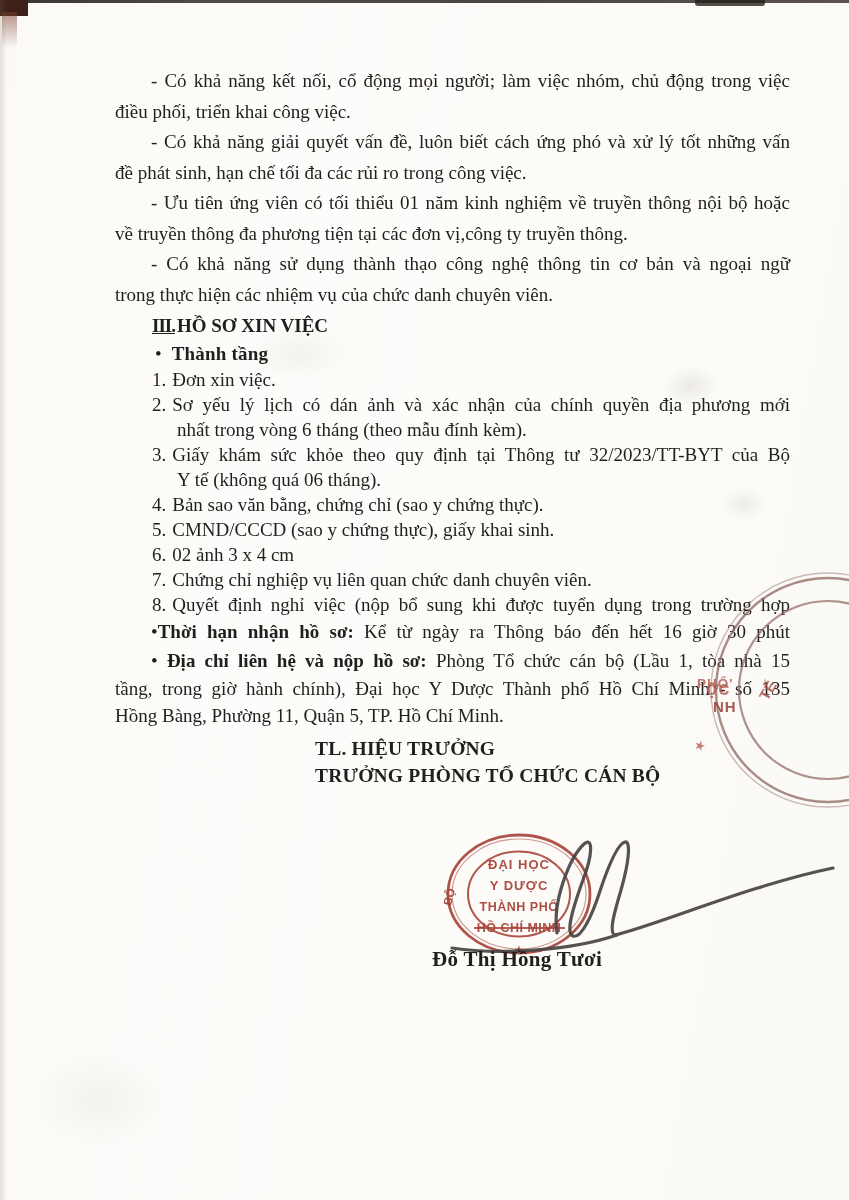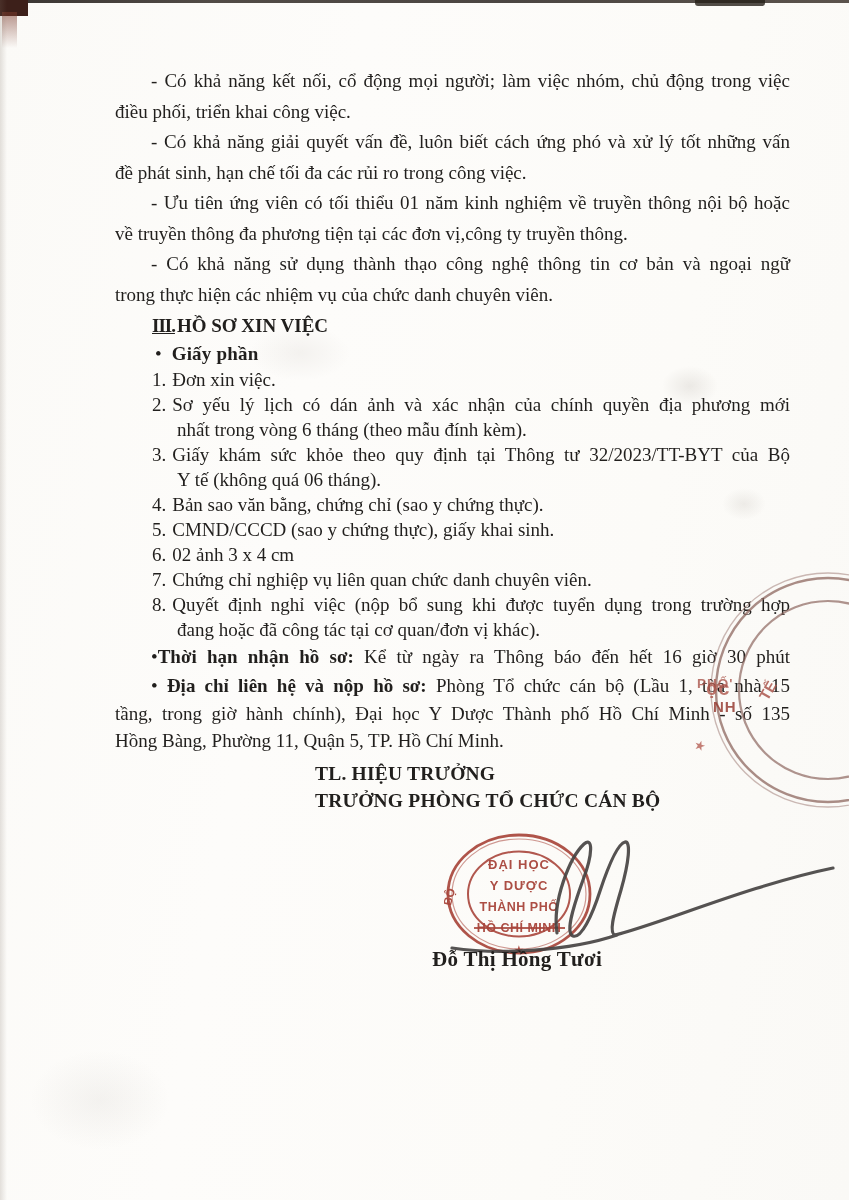--- a/index.html
+++ b/index.html
@@ -88,35 +88,34 @@
       <div class="ln last">về truyền thông đa phương tiện tại các đơn vị,công ty truyền thông.</div>
       <div class="ln ind">- Có khả năng sử dụng thành thạo công nghệ thông tin cơ bản và ngoại ngữ</div>
       <div class="ln last">trong thực hiện các nhiệm vụ của chức danh chuyên viên.</div>
     </div>
 
     <div class="heading">
       <span class="hnum">III.</span><span>HỒ SƠ XIN VIỆC</span>
     </div>
 
     <div class="component">
-      <span class="blt">•</span><b>Giấy phần</b>
+      <span class="blt">•</span><b>Thành tầng</b>
     </div>
 
     <div class="list">
       <div class="ln last first"><span class="num">1.</span><span>Đơn xin việc.</span></div>
       <div class="ln first"><span class="num">2.</span><span>Sơ yếu lý lịch có dán ảnh và xác nhận của chính quyền địa phương mới</span></div>
       <div class="ln last cont">nhất trong vòng 6 tháng (theo mẫu đính kèm).</div>
       <div class="ln first"><span class="num">3.</span><span>Giấy khám sức khỏe theo quy định tại Thông tư 32/2023/TT-BYT của Bộ</span></div>
       <div class="ln last cont">Y tế (không quá 06 tháng).</div>
       <div class="ln last first"><span class="num">4.</span><span>Bản sao văn bằng, chứng chỉ (sao y chứng thực).</span></div>
       <div class="ln last first"><span class="num">5.</span><span>CMND/CCCD (sao y chứng thực), giấy khai sinh.</span></div>
       <div class="ln last first"><span class="num">6.</span><span>02 ảnh 3 x 4 cm</span></div>
       <div class="ln last first"><span class="num">7.</span><span>Chứng chỉ nghiệp vụ liên quan chức danh chuyên viên.</span></div>
       <div class="ln first"><span class="num">8.</span><span>Quyết định nghỉ việc (nộp bổ sung khi được tuyển dụng trong trường hợp</span></div>
-      <div class="ln last cont">đang hoặc đã công tác tại cơ quan/đơn vị khác).</div>
     </div>
 
     <div class="para">
       <div class="ln ind">
         <span>•</span><b>Thời hạn nhận hồ sơ:</b><span> Kể từ ngày ra Thông báo đến hết 16 giờ 30 phút</span>
       </div>
     </div>
 
     <div class="para addr">
       <div class="ln ind">

